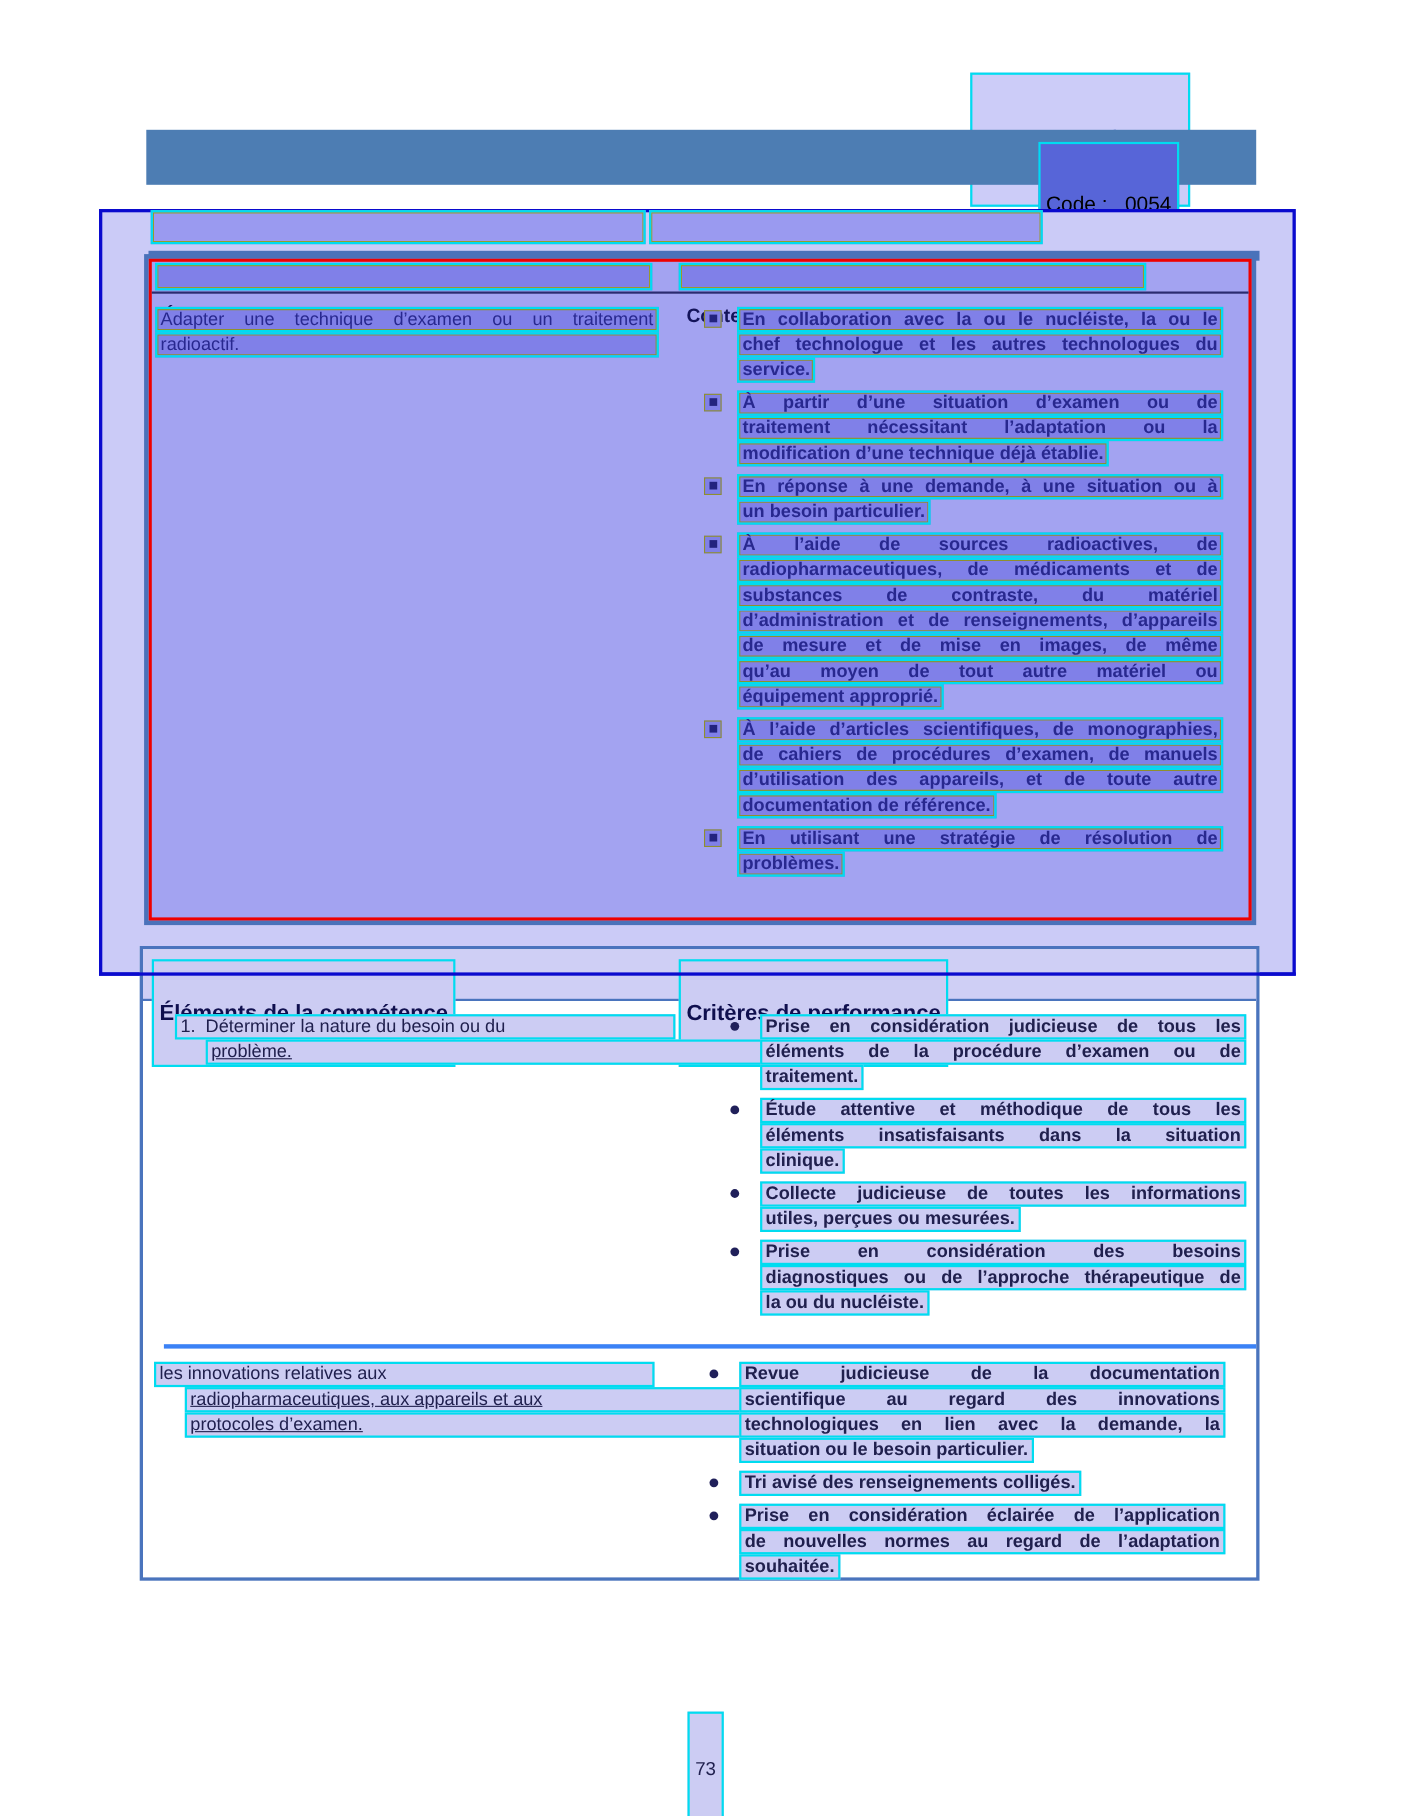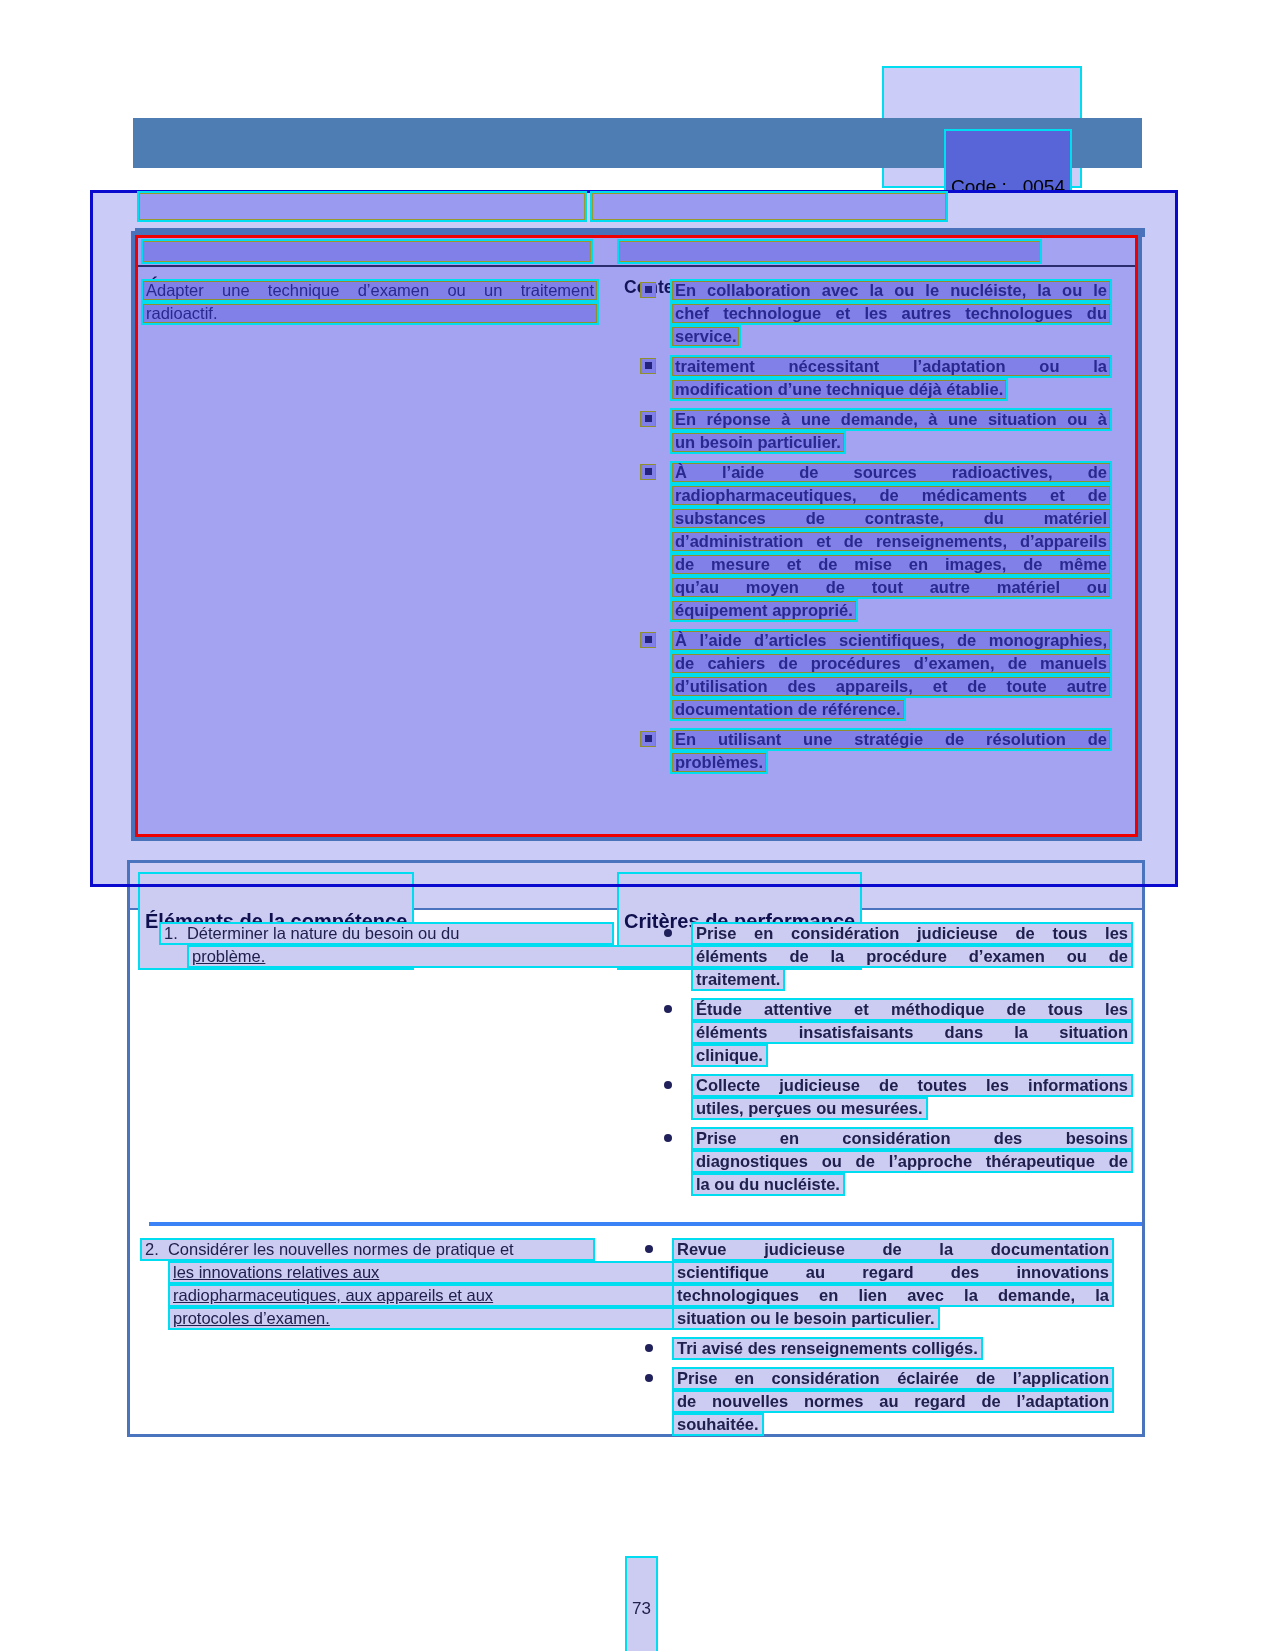--- a/index.html
+++ b/index.html
@@ -150,20 +150,23 @@
                 <span>service.</span>
               </div>
             </div>
           </div>
           <div class="bullet">
             <span class="marker">
               <i class="m-square"></i>
             </span>
             <div class="lines">
               <div class="hl">
+                <span>À partir d’une situation d’examen ou de</span>
+              </div>
+              <div class="hl">
                 <span>traitement nécessitant l’adaptation ou la</span>
               </div>
               <div class="hl">
                 <span>modification d’une technique déjà établie.</span>
               </div>
             </div>
           </div>
           <div class="bullet">
             <span class="marker">
               <i class="m-square"></i>
@@ -319,23 +322,20 @@
               <div class="hl">
                 <span>la ou du nucléiste.</span>
               </div>
             </div>
           </div>
         </div>
     </div>
     <div class="et-row">
       <div class="et-left el-lines">
           <div class="hl">
-            <span>2.  Considérer les nouvelles normes de pratique et</span>
-          </div>
-          <div class="hl">
             <span>les innovations relatives aux</span>
           </div>
           <div class="hl">
             <span>radiopharmaceutiques, aux appareils et aux</span>
           </div>
           <div class="hl">
             <span>protocoles d’examen.</span>
           </div>
         </div>
       <div class="et-right bullets">

